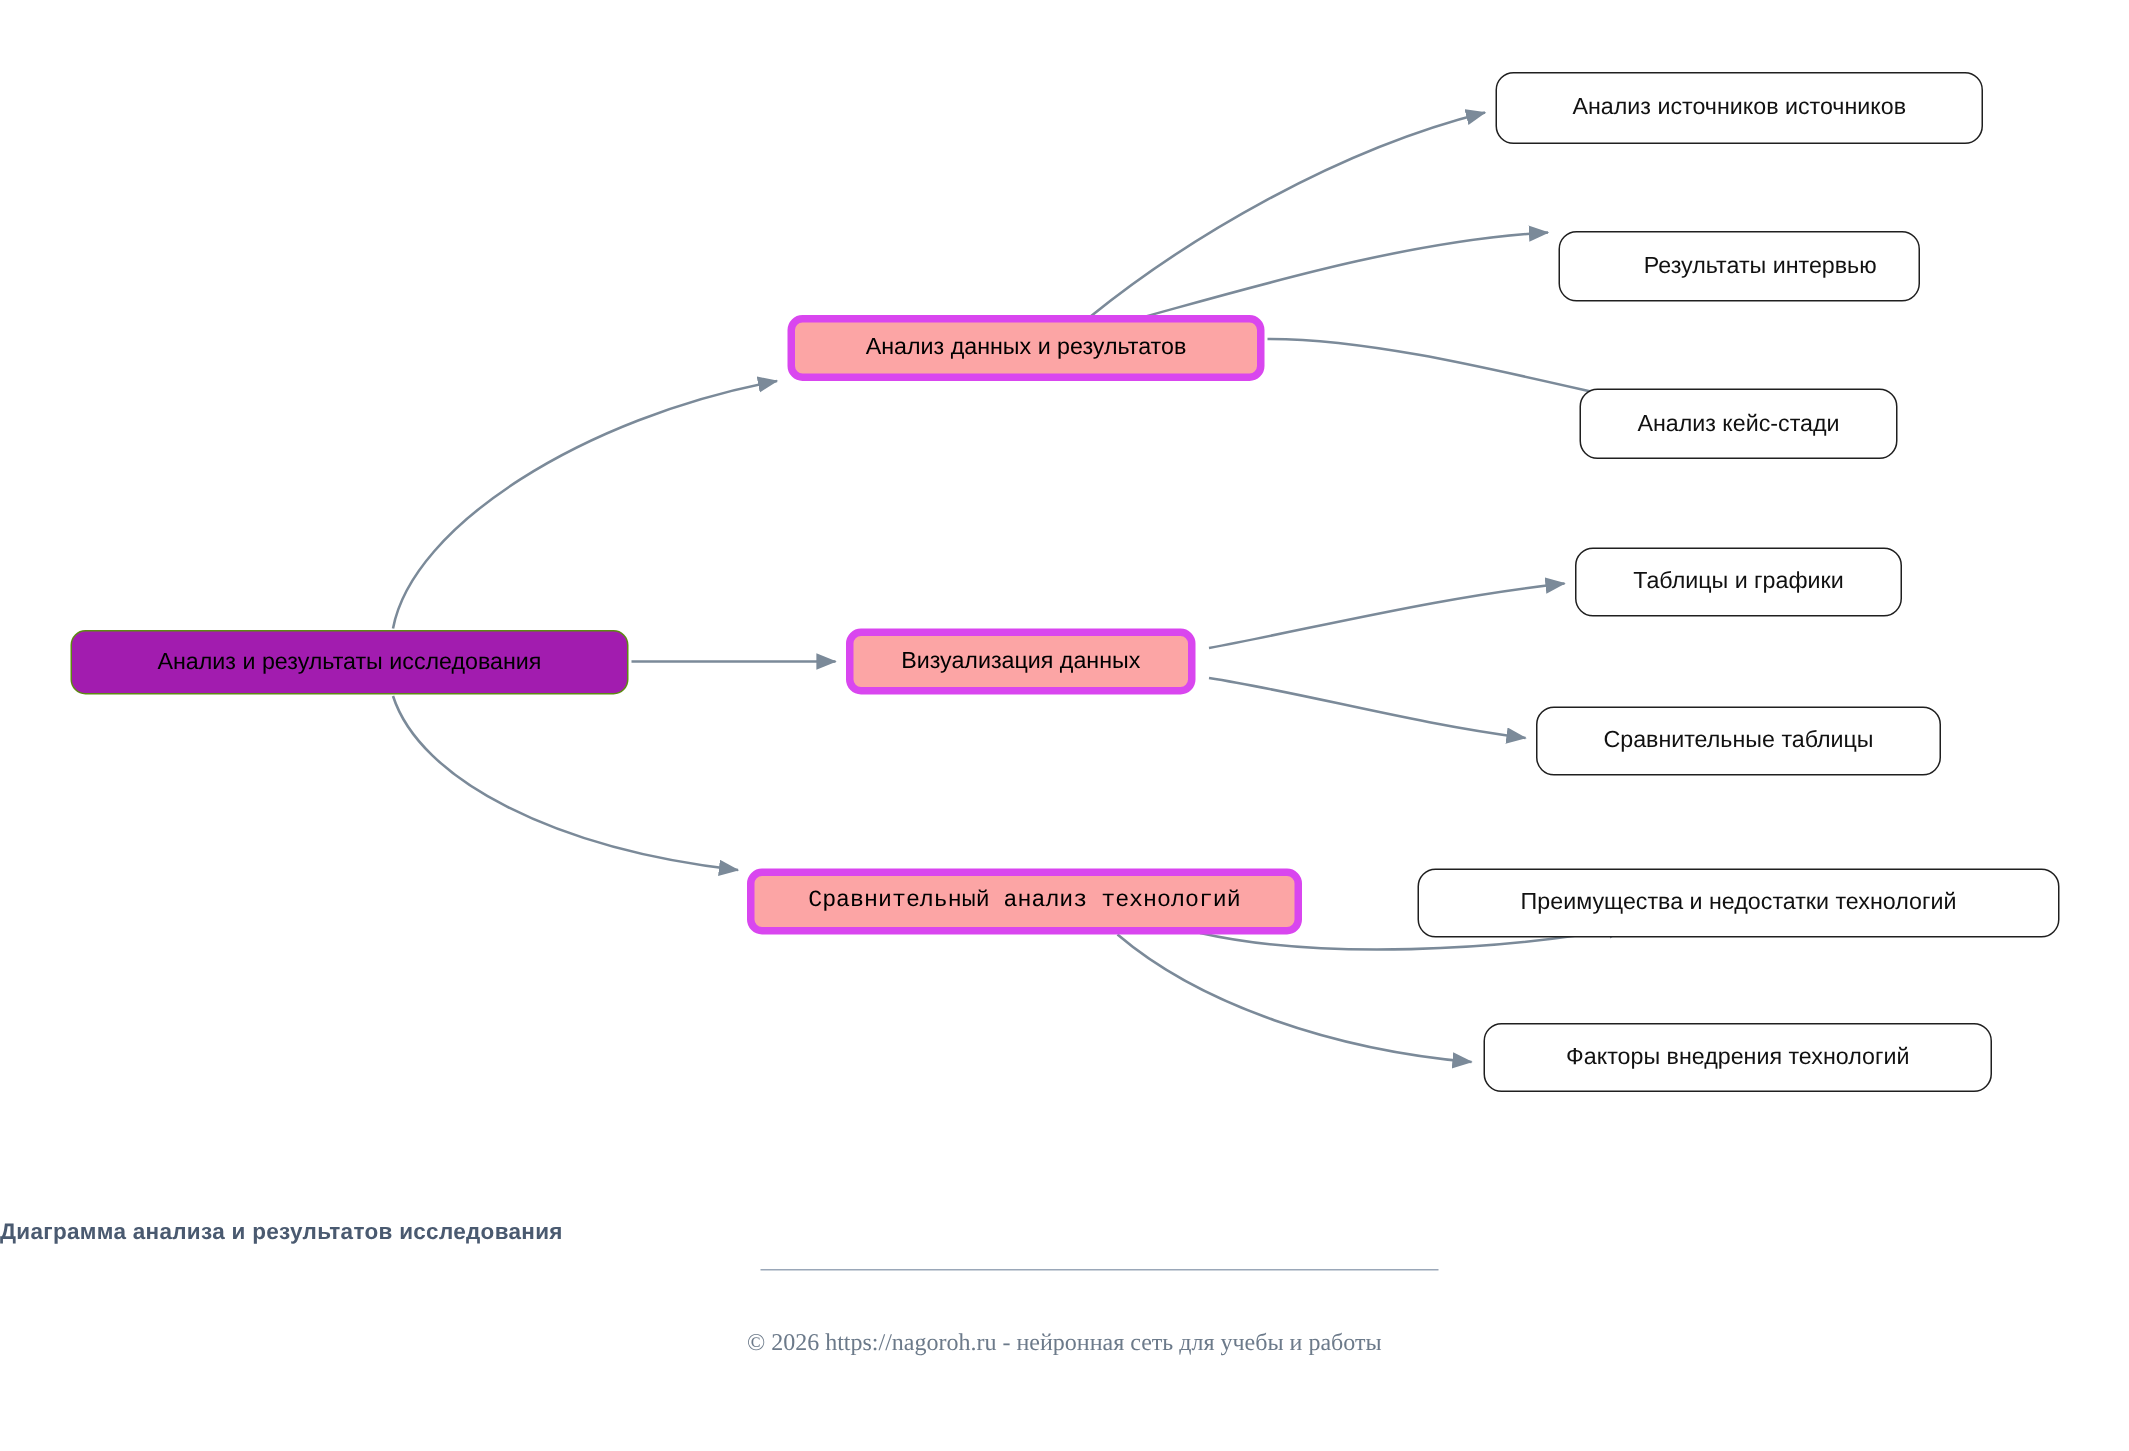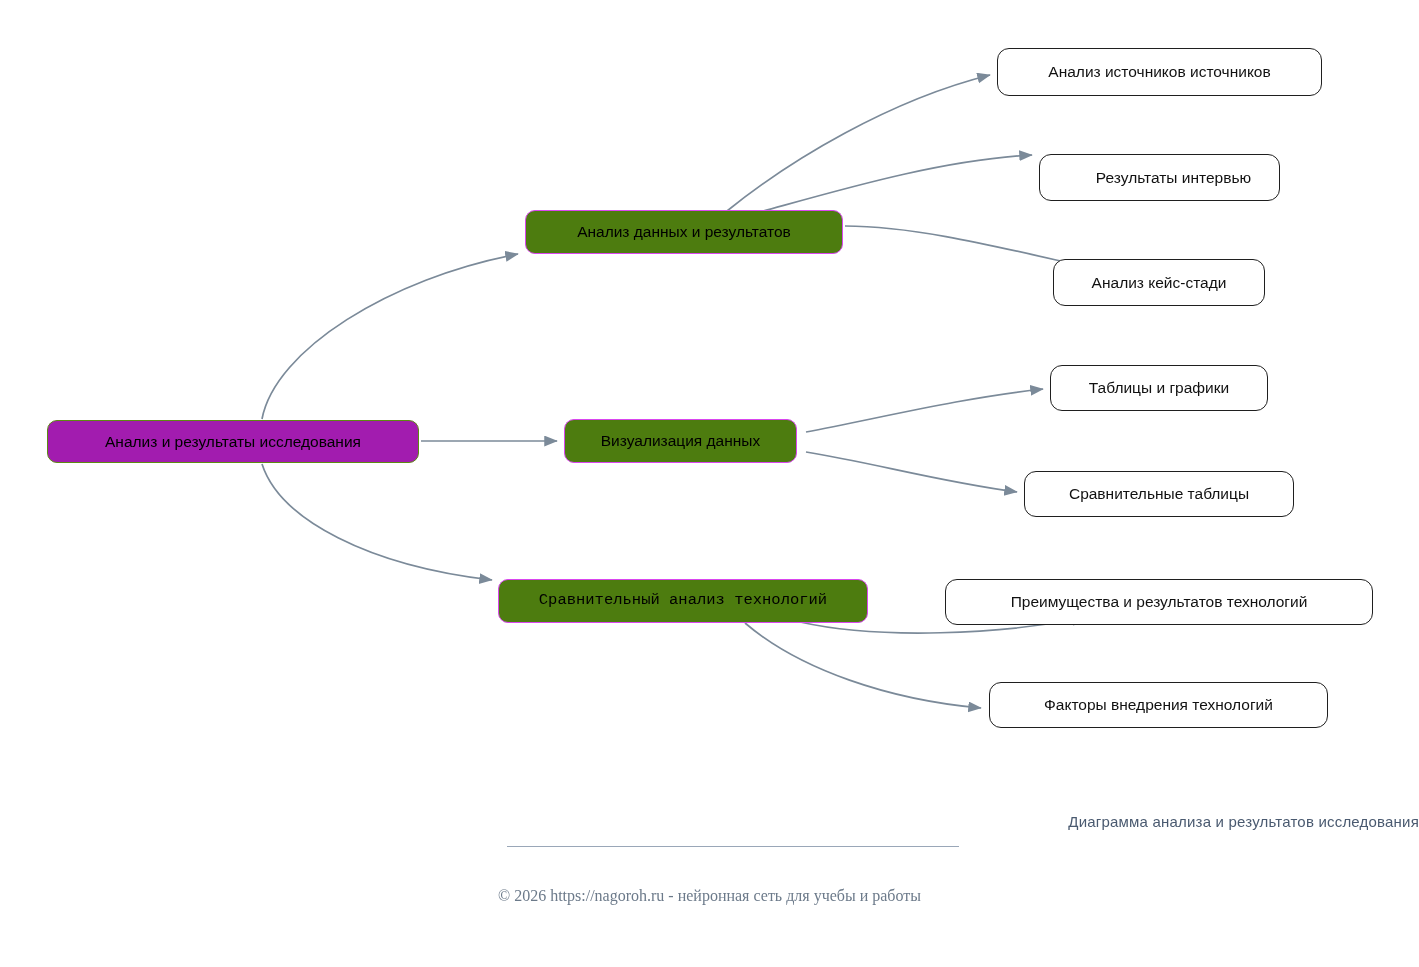--- a/index.html
+++ b/index.html
@@ -36,37 +36,37 @@
     color: #000000;
     border-radius: 10px;
     line-height: 1.1;
   }
   .node.root {
     background: #a21caf;
     border: 1px solid #5d8a12;
     font-weight: normal;
   }
   .node.branch {
-    background: #4d7c0f;
-    border: 1px solid #d946ef;
+    background: #fca5a5;
+    border: 5px solid #d946ef;
     color: #000000;
   }
   .node.leaf {
     background: #ffffff;
     border: 1.4px solid #1f1f1f;
     border-radius: 12px;
     color: #111111;
   }
   .caption {
     position: absolute;
     left: 0;
     width: 1419px;
-    text-align: right;
+    text-align: left;
     font-size: 15px;
-    font-weight: normal;
+    font-weight: bold;
     color: #4a5a70;
     letter-spacing: 0.2px;
   }
   .caption-rule {
     position: absolute;
     height: 1px;
     background: #9aa7b8;
   }
   .footer {
     position: absolute;
@@ -136,21 +136,21 @@
 
   <div class="node leaf" style="left:1050px; top:365px; width:218px; height:46px;">
     <span>Таблицы и графики</span>
   </div>
 
   <div class="node leaf" style="left:1024px; top:471px; width:270px; height:46px;">
     <span>Сравнительные таблицы</span>
   </div>
 
   <div class="node leaf" style="left:945px; top:579px; width:428px; height:46px;">
-    <span>Преимущества и результатов технологий</span>
+    <span>Преимущества и недостатки технологий</span>
   </div>
 
   <div class="node leaf" style="left:989px; top:682px; width:339px; height:46px;">
     <span>Факторы внедрения технологий</span>
   </div>
 
   <div class="caption" style="top:813px;">
     <span>Диаграмма анализа и результатов исследования</span>
   </div>
 

